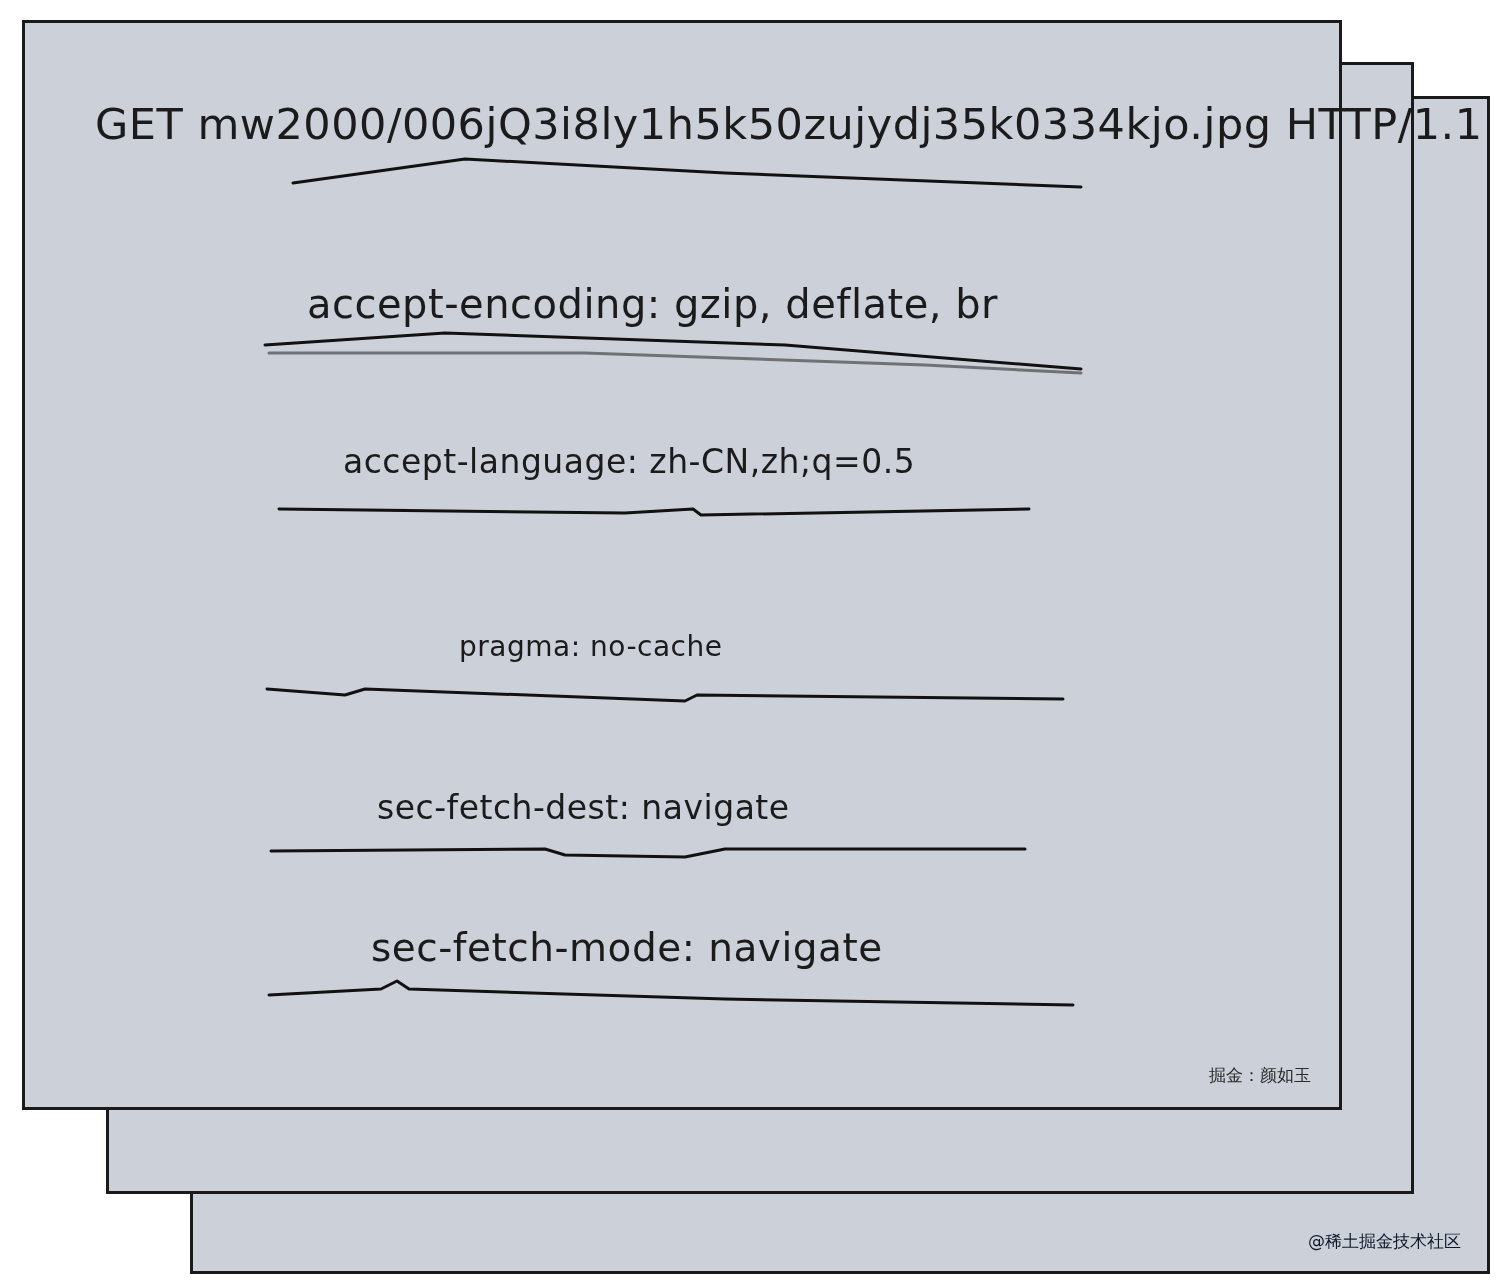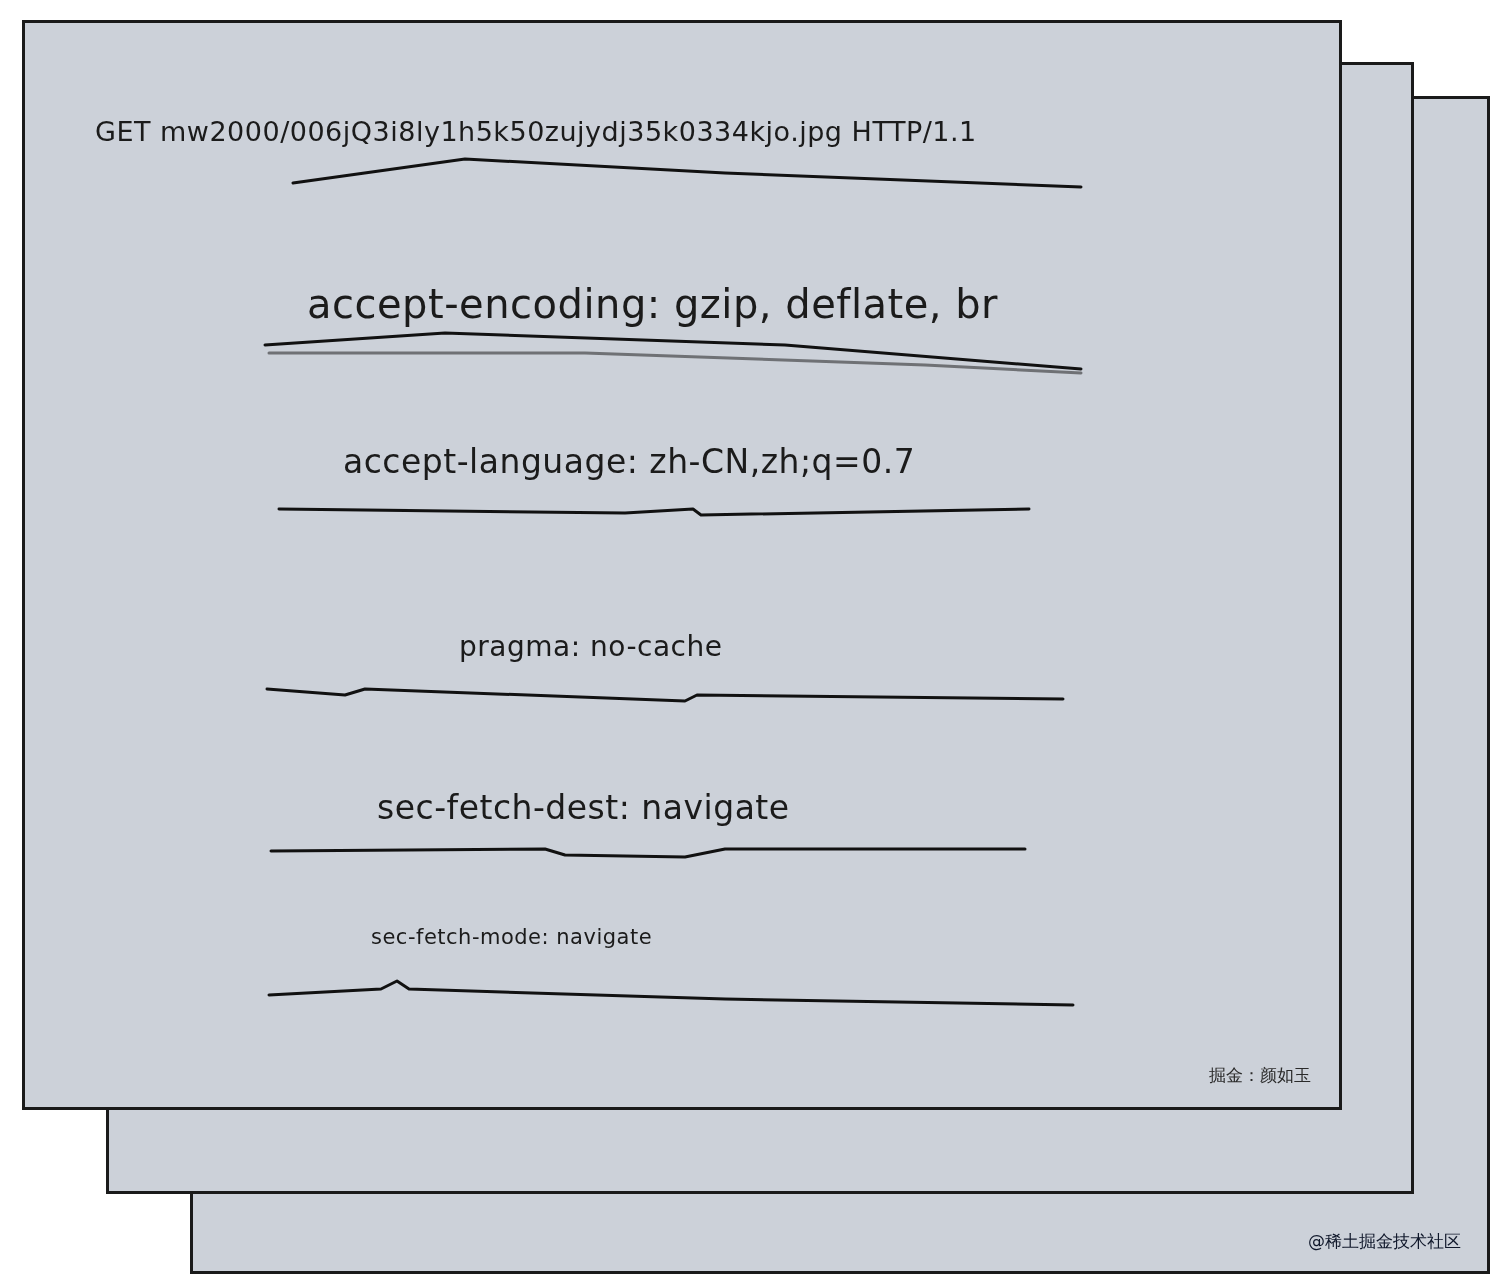--- a/index.html
+++ b/index.html
@@ -66,22 +66,21 @@
     color: #1b1b1b;
     font-family: "DejaVu Sans", sans-serif;
     font-weight: 400;
     white-space: nowrap;
     letter-spacing: 0.5px;
   }
 
   .hdr-0 {
     left: 70px;
     top: 76px;
-    font-size: 27px;
-    margin-top: 17px;
+    font-size: 43px;
   }
   .hdr-1 {
     left: 282px;
     top: 258px;
     font-size: 40px;
   }
   .hdr-2 {
     left: 318px;
     top: 419px;
     font-size: 33px;
@@ -93,21 +92,21 @@
     text-align: center;
   }
   .hdr-4 {
     left: 352px;
     top: 765px;
     font-size: 33px;
   }
   .hdr-5 {
     left: 346px;
     top: 902px;
-    font-size: 21px;
+    font-size: 39px;
   }
 
   .credit-front {
     position: absolute;
     right: 28px;
     bottom: 20px;
     font-size: 17px;
     color: #2a2a2a;
     font-family: "DejaVu Sans", sans-serif;
   }
@@ -146,21 +145,21 @@
         <path d="M242 666 L320 672 L340 666 L660 678 L672 672 L1038 676"></path>
 
         <path d="M246 828 L520 826 L540 832 L660 834 L700 826 L1000 826"></path>
 
         <path d="M244 972 L356 966 L372 958 L384 966 L700 976 L1048 982"></path>
       </g>
     </svg>
 
     <div class="hdr hdr-0">GET mw2000/006jQ3i8ly1h5k50zujydj35k0334kjo.jpg HTTP/1.1</div>
     <div class="hdr hdr-1">accept-encoding: gzip, deflate, br</div>
-    <div class="hdr hdr-2">accept-language: zh-CN,zh;q=0.7</div>
+    <div class="hdr hdr-2">accept-language: zh-CN,zh;q=0.5</div>
     <div class="hdr hdr-3">pragma: no-cache</div>
     <div class="hdr hdr-4">sec-fetch-dest: navigate</div>
     <div class="hdr hdr-5">sec-fetch-mode: navigate</div>
 
     <div class="credit-front">掘金：颜如玉</div>
   </div>
 
 </div>
 
 </body></html>

